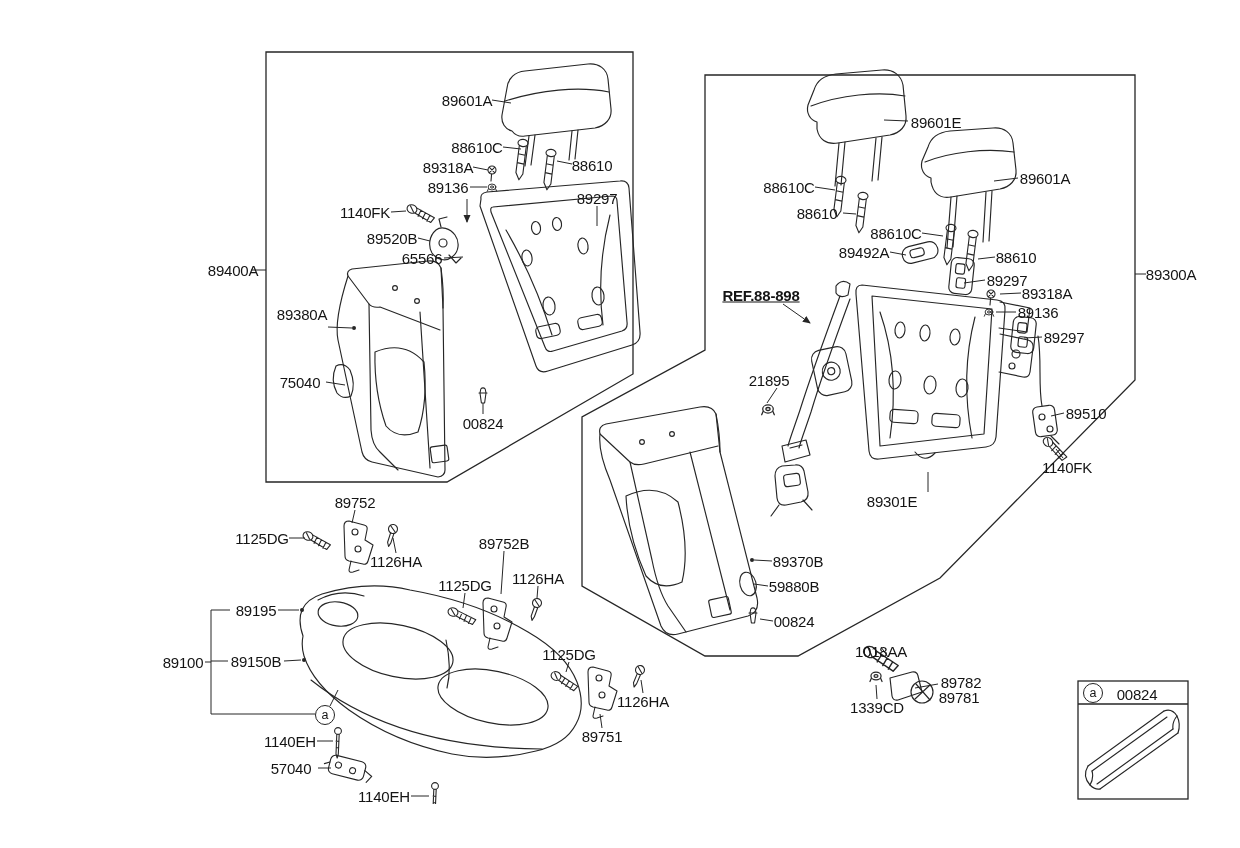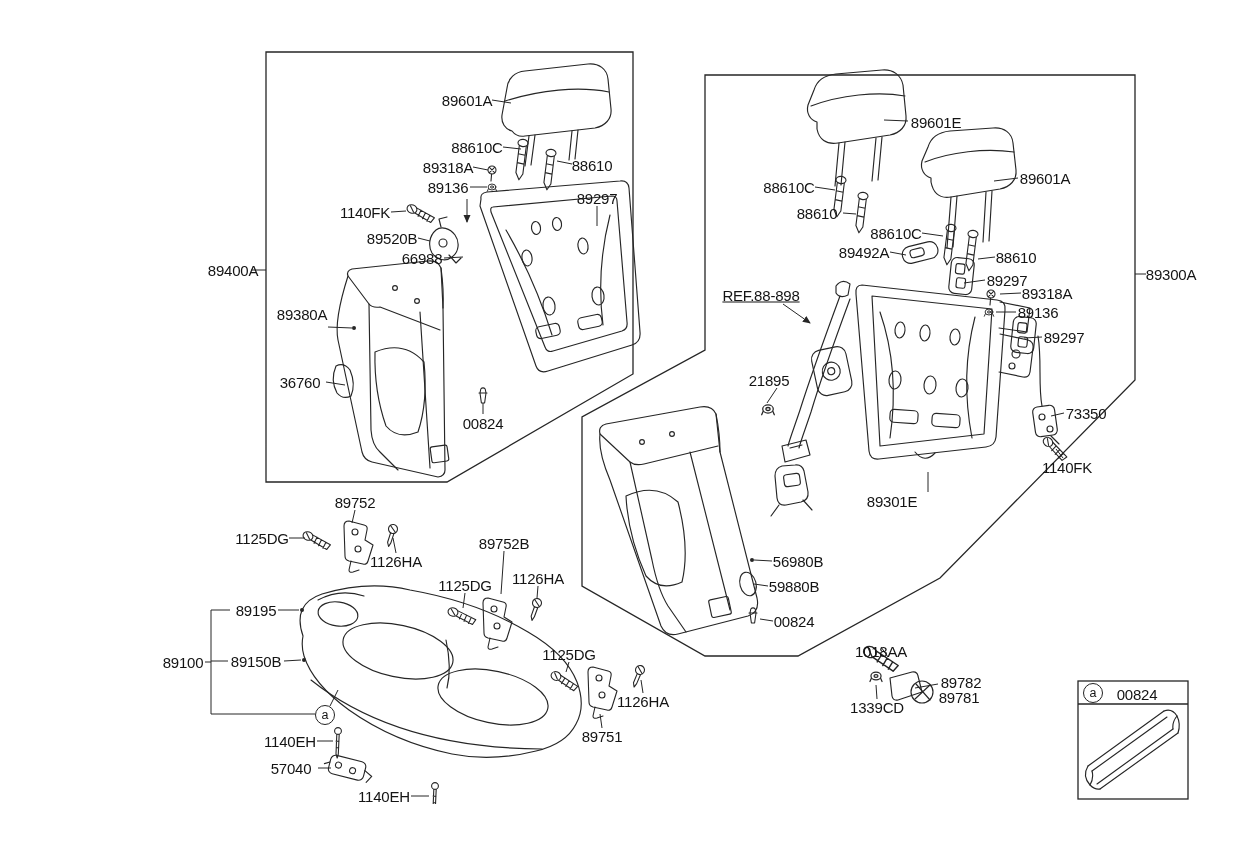--- a/index.html
+++ b/index.html
@@ -1,21 +1,21 @@
 <!DOCTYPE html>
 <html><head>
 <meta charset="utf-8">
 <style>
   html,body{margin:0;padding:0;background:#fff;}
   .stage{position:relative;width:1240px;height:804px;background:#fff;overflow:hidden;
          font-family:"Liberation Sans",sans-serif;}
   .stage svg{position:absolute;left:0;top:0;}
   .lbl{position:absolute;transform:translate(-50%,-50%);font-size:15px;line-height:1;
        color:#141414;white-space:nowrap;letter-spacing:-0.2px;}
-  .lbl.ref{font-weight:normal;text-decoration:underline;}
+  .lbl.ref{font-weight:bold;text-decoration:underline;}
   .marker-circle{position:absolute;width:20px;height:20px;border:1.4px solid #232323;
        border-radius:50%;transform:translate(-50%,-50%);display:flex;align-items:center;
        justify-content:center;font-size:12.5px;color:#141414;background:#fff;box-sizing:border-box;}
 </style>
 </head>
 <body>
 
 <div class="stage">
 
 <svg width="1240" height="848" viewBox="0 0 1240 848">
@@ -262,44 +262,44 @@
 </svg>
 
 <div class="lbl" style="left:467px;top:100px">89601A</div>
 <div class="lbl" style="left:477px;top:147px">88610C</div>
 <div class="lbl" style="left:448px;top:167px">89318A</div>
 <div class="lbl" style="left:592px;top:165px">88610</div>
 <div class="lbl" style="left:448px;top:187px">89136</div>
 <div class="lbl" style="left:597px;top:198px">89297</div>
 <div class="lbl" style="left:365px;top:212px">1140FK</div>
 <div class="lbl" style="left:392px;top:238px">89520B</div>
-<div class="lbl" style="left:422px;top:258px">66988</div>
+<div class="lbl" style="left:422px;top:258px">65566</div>
 <div class="lbl" style="left:233px;top:270px">89400A</div>
 <div class="lbl" style="left:302px;top:314px">89380A</div>
-<div class="lbl" style="left:300px;top:382px">36760</div>
+<div class="lbl" style="left:300px;top:382px">75040</div>
 <div class="lbl" style="left:483px;top:423px">00824</div>
 
 <div class="lbl" style="left:936px;top:122px">89601E</div>
 <div class="lbl" style="left:1045px;top:178px">89601A</div>
 <div class="lbl" style="left:789px;top:187px">88610C</div>
 <div class="lbl" style="left:817px;top:213px">88610</div>
 <div class="lbl" style="left:896px;top:233px">88610C</div>
 <div class="lbl" style="left:864px;top:252px">89492A</div>
 <div class="lbl" style="left:1016px;top:257px">88610</div>
 <div class="lbl" style="left:1007px;top:280px">89297</div>
 <div class="lbl" style="left:1047px;top:293px">89318A</div>
 <div class="lbl" style="left:1038px;top:312px">89136</div>
 <div class="lbl ref" style="left:761px;top:295px">REF.88-898</div>
 <div class="lbl" style="left:1064px;top:337px">89297</div>
 <div class="lbl" style="left:769px;top:380px">21895</div>
-<div class="lbl" style="left:1086px;top:413px">73350</div>
+<div class="lbl" style="left:1086px;top:413px">89510</div>
 <div class="lbl" style="left:1067px;top:467px">1140FK</div>
 <div class="lbl" style="left:892px;top:501px">89301E</div>
 <div class="lbl" style="left:1171px;top:274px">89300A</div>
-<div class="lbl" style="left:798px;top:561px">56980B</div>
+<div class="lbl" style="left:798px;top:561px">89370B</div>
 <div class="lbl" style="left:794px;top:586px">59880B</div>
 <div class="lbl" style="left:794px;top:621px">00824</div>
 
 <div class="lbl" style="left:355px;top:502px">89752</div>
 <div class="lbl" style="left:262px;top:538px">1125DG</div>
 <div class="lbl" style="left:396px;top:561px">1126HA</div>
 <div class="lbl" style="left:504px;top:543px">89752B</div>
 <div class="lbl" style="left:465px;top:585px">1125DG</div>
 <div class="lbl" style="left:538px;top:578px">1126HA</div>
 <div class="lbl" style="left:256px;top:610px">89195</div>

